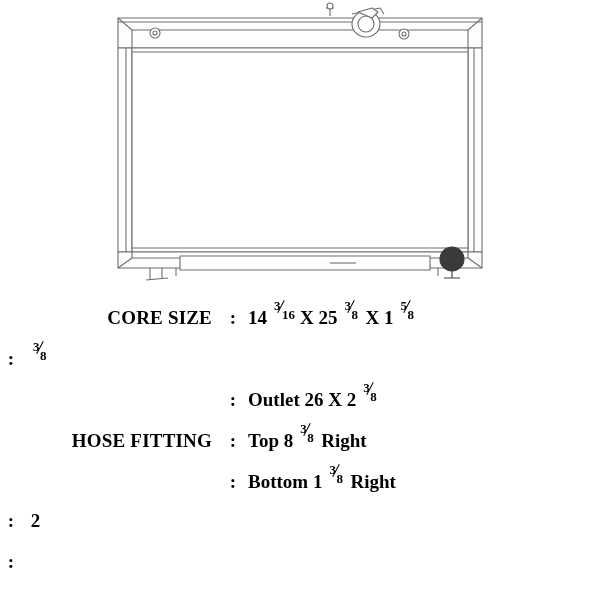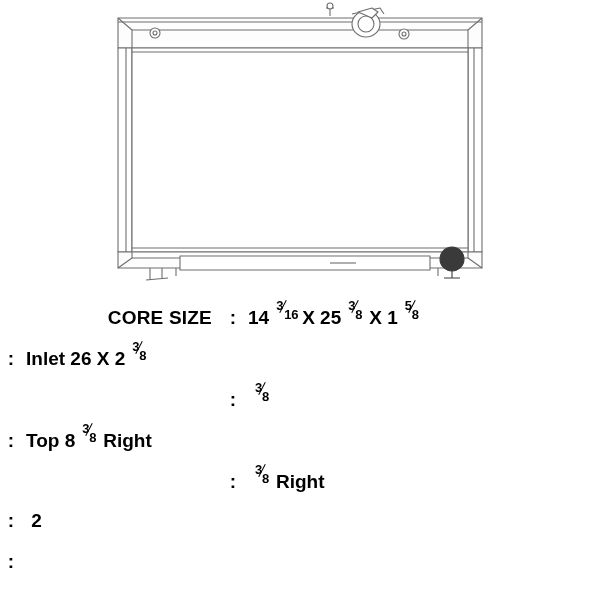--- a/index.html
+++ b/index.html
@@ -29,20 +29,21 @@
     width: 600px;
     height: 300px;
   }
 
   
   #spec-table {
     position: absolute;
     left: 0;
     top: 305px;
     width: 600px;
+    font-family: Liberation Serif, serif;
   }
   .spec-row {
     display: flex;
     align-items: baseline;
     height: 41px;
   }
   .spec-label {
     width: 222px;
     text-align: right;
     padding-right: 10px;
@@ -153,35 +154,36 @@
   </svg>
 
   <div id="spec-table">
       <div class="spec-row">
         <div class="spec-label">CORE SIZE</div>
         <div class="spec-colon">:</div>
         <div class="spec-value" title="14 3/16 X 25 3/8 X 1 5/8"><span>14</span><span class="sp"></span><span class="frac" style="width: 21px;"><span class="num">3</span><span class="bar"></span><span class="den" style="left: 9px;">16</span></span><span class="sp"></span><span>X 25</span><span class="sp"></span><span class="frac"><span class="num">3</span><span class="bar"></span><span class="den">8</span></span><span class="sp"></span><span>X 1</span><span class="sp"></span><span class="frac"><span class="num">5</span><span class="bar"></span><span class="den">8</span></span><span class="sp"></span></div>
       </div>
       <div class="spec-row">
         <div class="spec-colon">:</div>
-        <div class="spec-value" title="Inlet 26 X 2 3/8"><span>Inlet  26 X 2</span><span class="sp"></span><span class="frac"><span class="num">3</span><span class="bar"></span><span class="den">8</span></span><span class="sp"></span></div>
+        <div class="spec-value" title="Inlet 26 X 2 3/8"><span class="sp"></span><span class="frac"><span class="num">3</span><span class="bar"></span><span class="den">8</span></span><span class="sp"></span></div>
       </div>
       <div class="spec-row">
         <div class="spec-label"></div>
         <div class="spec-colon">:</div>
-        <div class="spec-value" title="Outlet 26 X 2 3/8"><span class="sp"></span><span class="frac"><span class="num">3</span><span class="bar"></span><span class="den">8</span></span><span class="sp"></span></div>
+        <div class="spec-value" title="Outlet 26 X 2 3/8"><span>Outlet 26 X 2</span><span class="sp"></span><span class="frac"><span class="num">3</span><span class="bar"></span><span class="den">8</span></span><span class="sp"></span></div>
       </div>
       <div class="spec-row">
+        <div class="spec-label">HOSE FITTING</div>
         <div class="spec-colon">:</div>
         <div class="spec-value" title="Top 1 3/8 Right"><span>Top 8</span><span class="sp"></span><span class="frac"><span class="num">3</span><span class="bar"></span><span class="den">8</span></span><span class="sp"></span><span>Right</span><span class="sp"></span></div>
       </div>
       <div class="spec-row">
         <div class="spec-label"></div>
         <div class="spec-colon">:</div>
-        <div class="spec-value" title="Bottom 1 3/8 Right"><span class="sp"></span><span class="frac"><span class="num">3</span><span class="bar"></span><span class="den">8</span></span><span class="sp"></span><span>Right</span><span class="sp"></span></div>
+        <div class="spec-value" title="Bottom 1 3/8 Right"><span>Bottom 1</span><span class="sp"></span><span class="frac"><span class="num">3</span><span class="bar"></span><span class="den">8</span></span><span class="sp"></span><span>Right</span><span class="sp"></span></div>
       </div>
       <div class="spec-row">
         <div class="spec-colon">:</div>
         <div class="spec-value" title="2"><span>&nbsp;2</span><span class="sp"></span></div>
       </div>
       <div class="spec-row">
         <div class="spec-colon">:</div>
       </div>
     </div>
 

